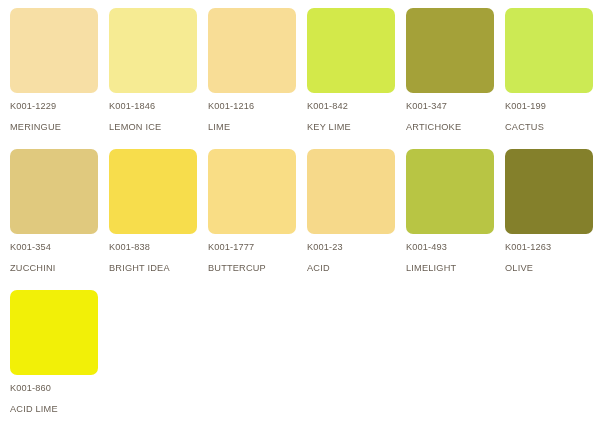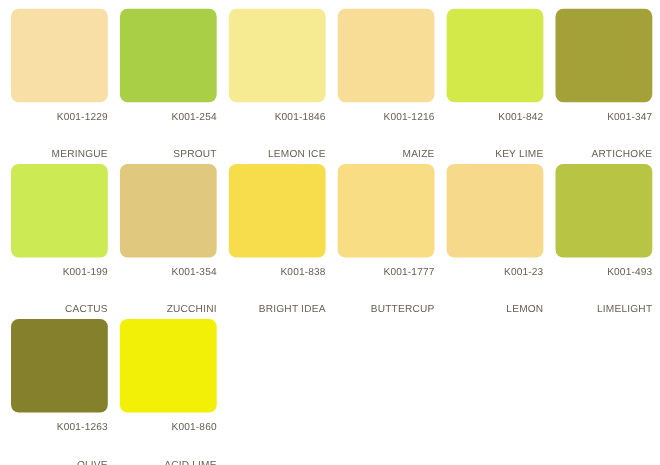--- a/index.html
+++ b/index.html
@@ -32,61 +32,56 @@
 
   .swatch-chip {
     width: 88px;
     height: 85px;
     border-radius: 7px;
     box-sizing: border-box;
   }
 
   .swatch-text {
     width: 88px;
-    text-align: right;
+    text-align: left;
     color: #6a6055;
     font-size: 9.2px;
     line-height: 1.05;
     letter-spacing: 0.15px;
   }
 
   .swatch-code {
     margin-top: 9px;
     white-space: nowrap;
   }
 
   .swatch-name {
-    margin-top: 24px;
+    margin-top: 11px;
     white-space: nowrap;
     letter-spacing: 0.2px;
   }
 </style>
 </head>
 <body style="background: rgb(255, 255, 255);">
 
 <div id="palette-grid">
     <div class="swatch-cell">
       <div class="swatch-chip" style="background: rgb(247, 223, 165);"></div>
       <div class="swatch-text swatch-code">K001-1229</div>
       <div class="swatch-text swatch-name">MERINGUE</div>
     </div>
     <div class="swatch-cell">
-      <div class="swatch-chip" style="background: rgb(168, 207, 69);"></div>
-      <div class="swatch-text swatch-code">K001-254</div>
-      <div class="swatch-text swatch-name">SPROUT</div>
-    </div>
-    <div class="swatch-cell">
       <div class="swatch-chip" style="background: rgb(246, 235, 147);"></div>
       <div class="swatch-text swatch-code">K001-1846</div>
       <div class="swatch-text swatch-name">LEMON ICE</div>
     </div>
     <div class="swatch-cell">
       <div class="swatch-chip" style="background: rgb(248, 221, 150);"></div>
       <div class="swatch-text swatch-code">K001-1216</div>
-      <div class="swatch-text swatch-name">MAIZE</div>
+      <div class="swatch-text swatch-name">LIME</div>
     </div>
     <div class="swatch-cell">
       <div class="swatch-chip" style="background: rgb(211, 233, 74);"></div>
       <div class="swatch-text swatch-code">K001-842</div>
       <div class="swatch-text swatch-name">KEY LIME</div>
     </div>
     <div class="swatch-cell">
       <div class="swatch-chip" style="background: rgb(164, 161, 57);"></div>
       <div class="swatch-text swatch-code">K001-347</div>
       <div class="swatch-text swatch-name">ARTICHOKE</div>
@@ -107,21 +102,21 @@
       <div class="swatch-text swatch-name">BRIGHT IDEA</div>
     </div>
     <div class="swatch-cell">
       <div class="swatch-chip" style="background: rgb(249, 221, 133);"></div>
       <div class="swatch-text swatch-code">K001-1777</div>
       <div class="swatch-text swatch-name">BUTTERCUP</div>
     </div>
     <div class="swatch-cell">
       <div class="swatch-chip" style="background: rgb(246, 217, 138);"></div>
       <div class="swatch-text swatch-code">K001-23</div>
-      <div class="swatch-text swatch-name">LEMON</div>
+      <div class="swatch-text swatch-name">ACID</div>
     </div>
     <div class="swatch-cell">
       <div class="swatch-chip" style="background: rgb(184, 197, 68);"></div>
       <div class="swatch-text swatch-code">K001-493</div>
       <div class="swatch-text swatch-name">LIMELIGHT</div>
     </div>
     <div class="swatch-cell">
       <div class="swatch-chip" style="background: rgb(132, 128, 43);"></div>
       <div class="swatch-text swatch-code">K001-1263</div>
       <div class="swatch-text swatch-name">OLIVE</div>

